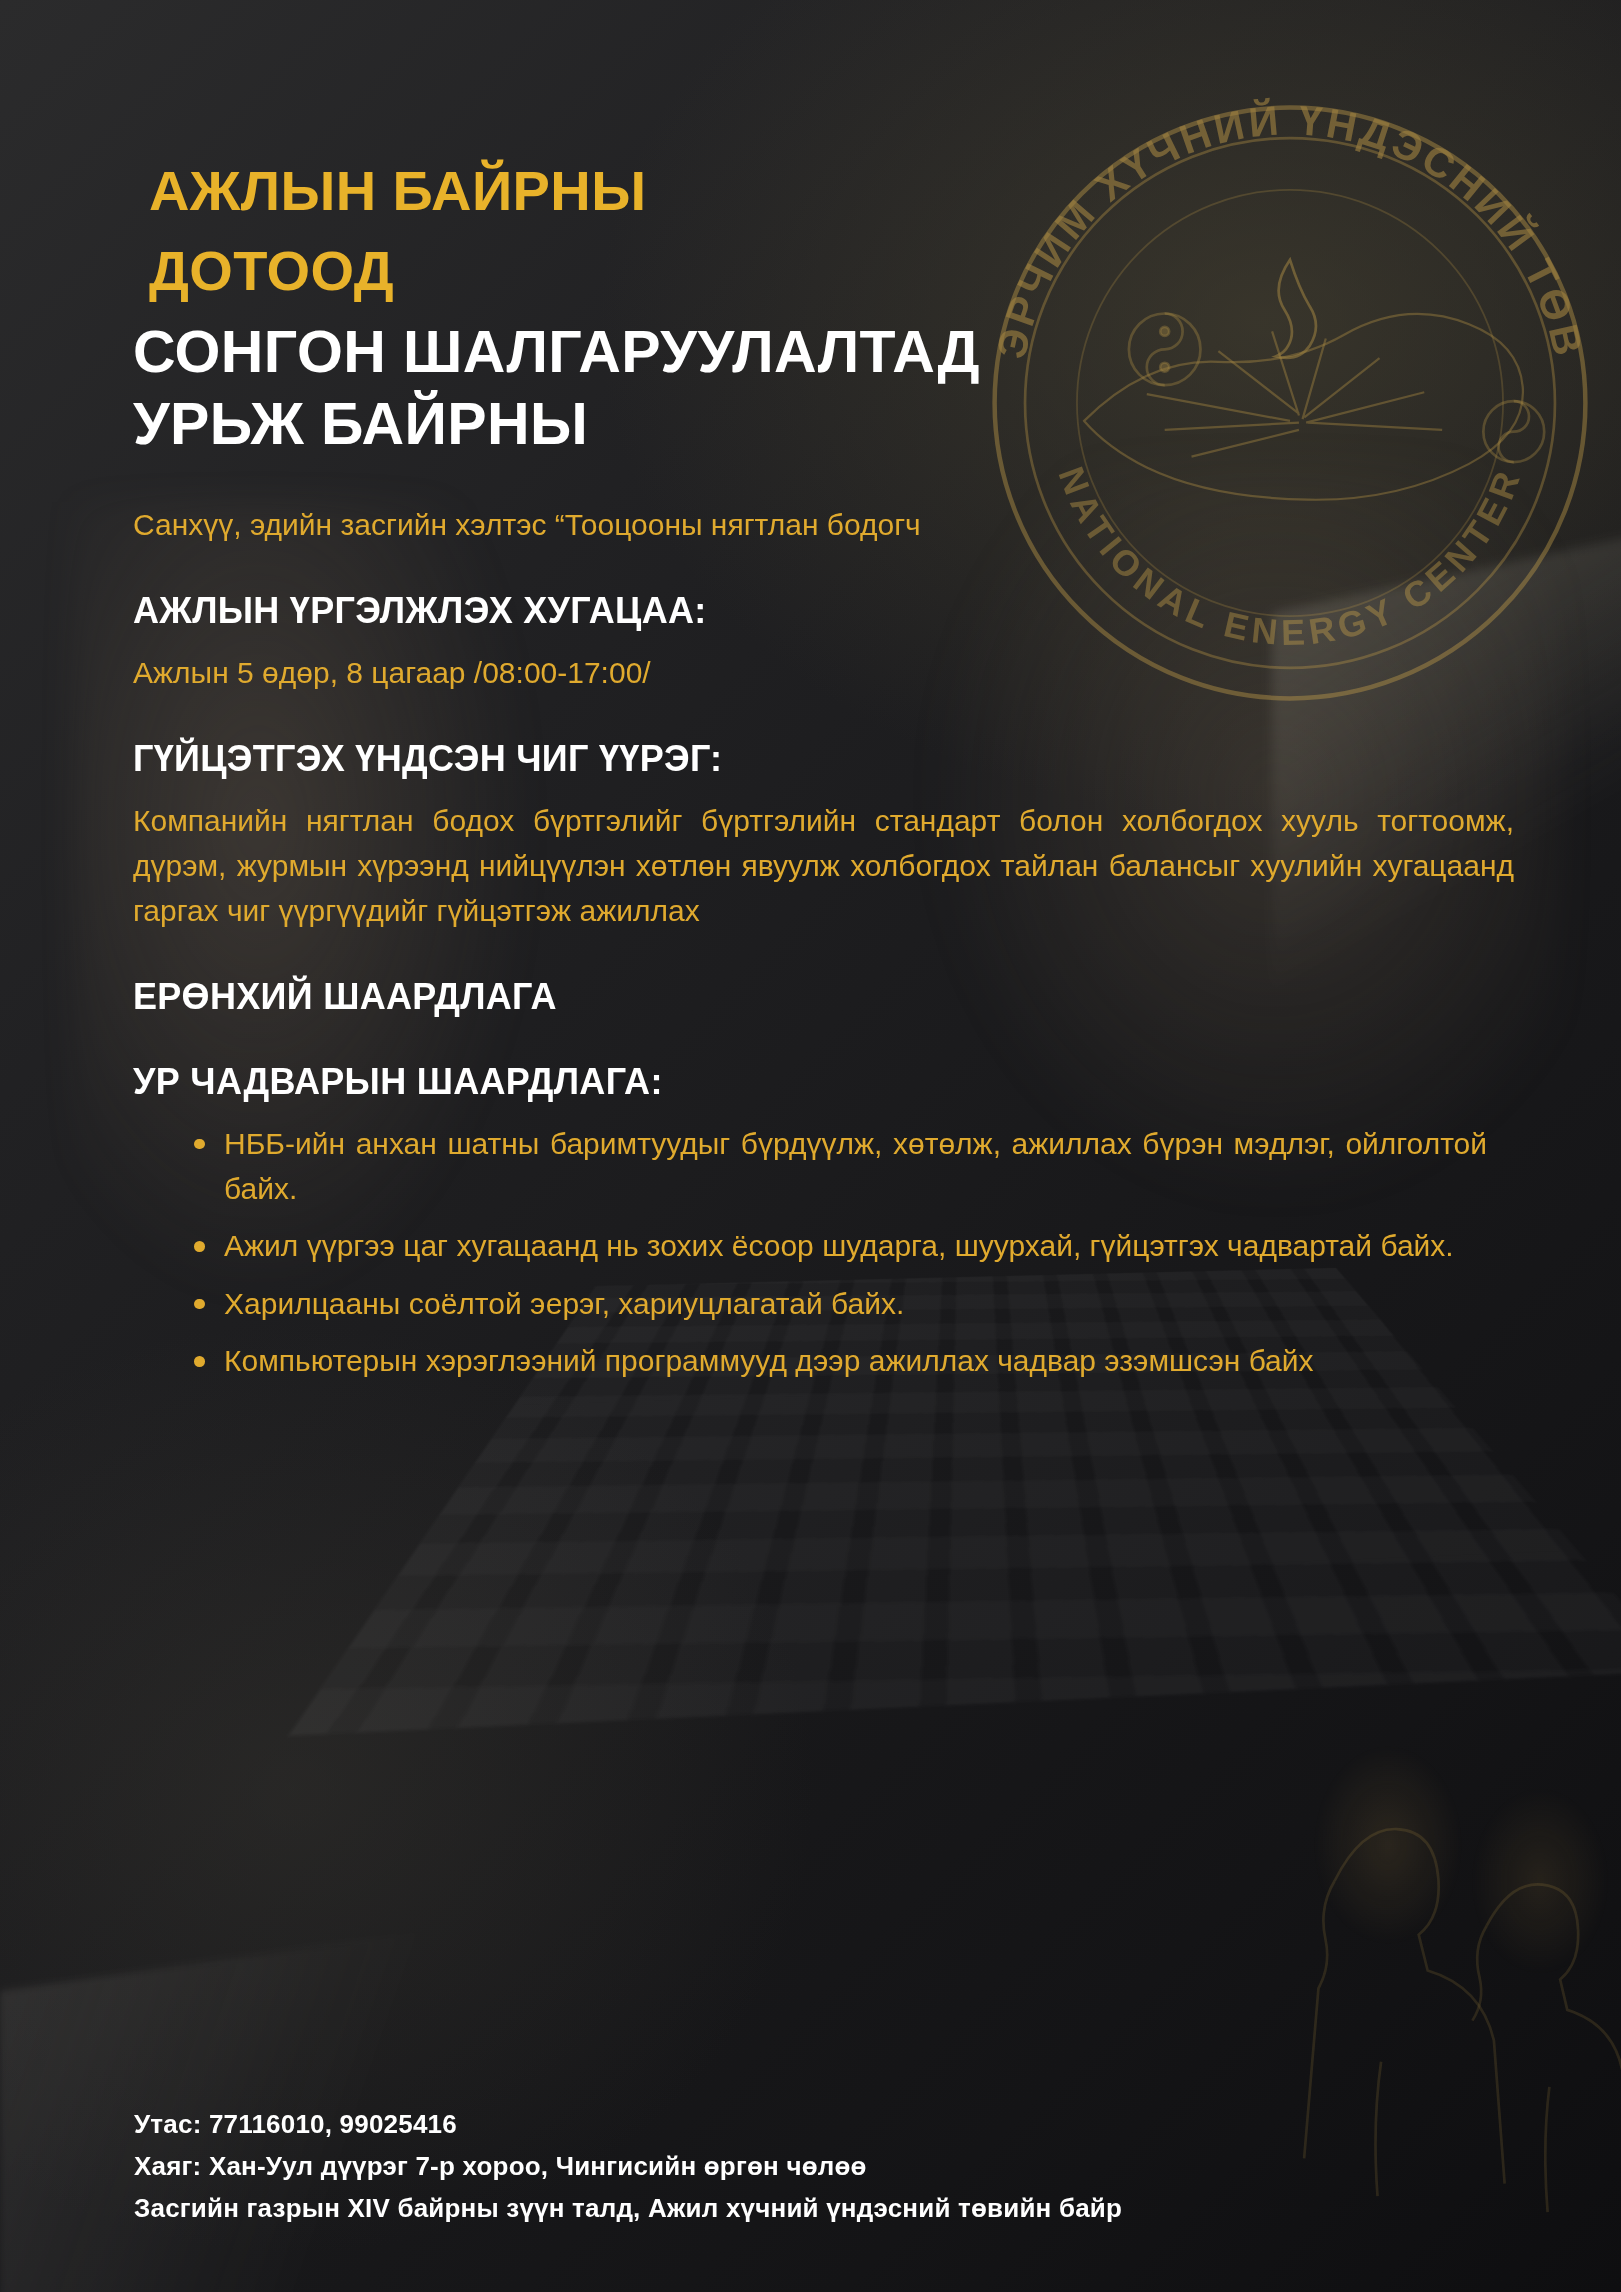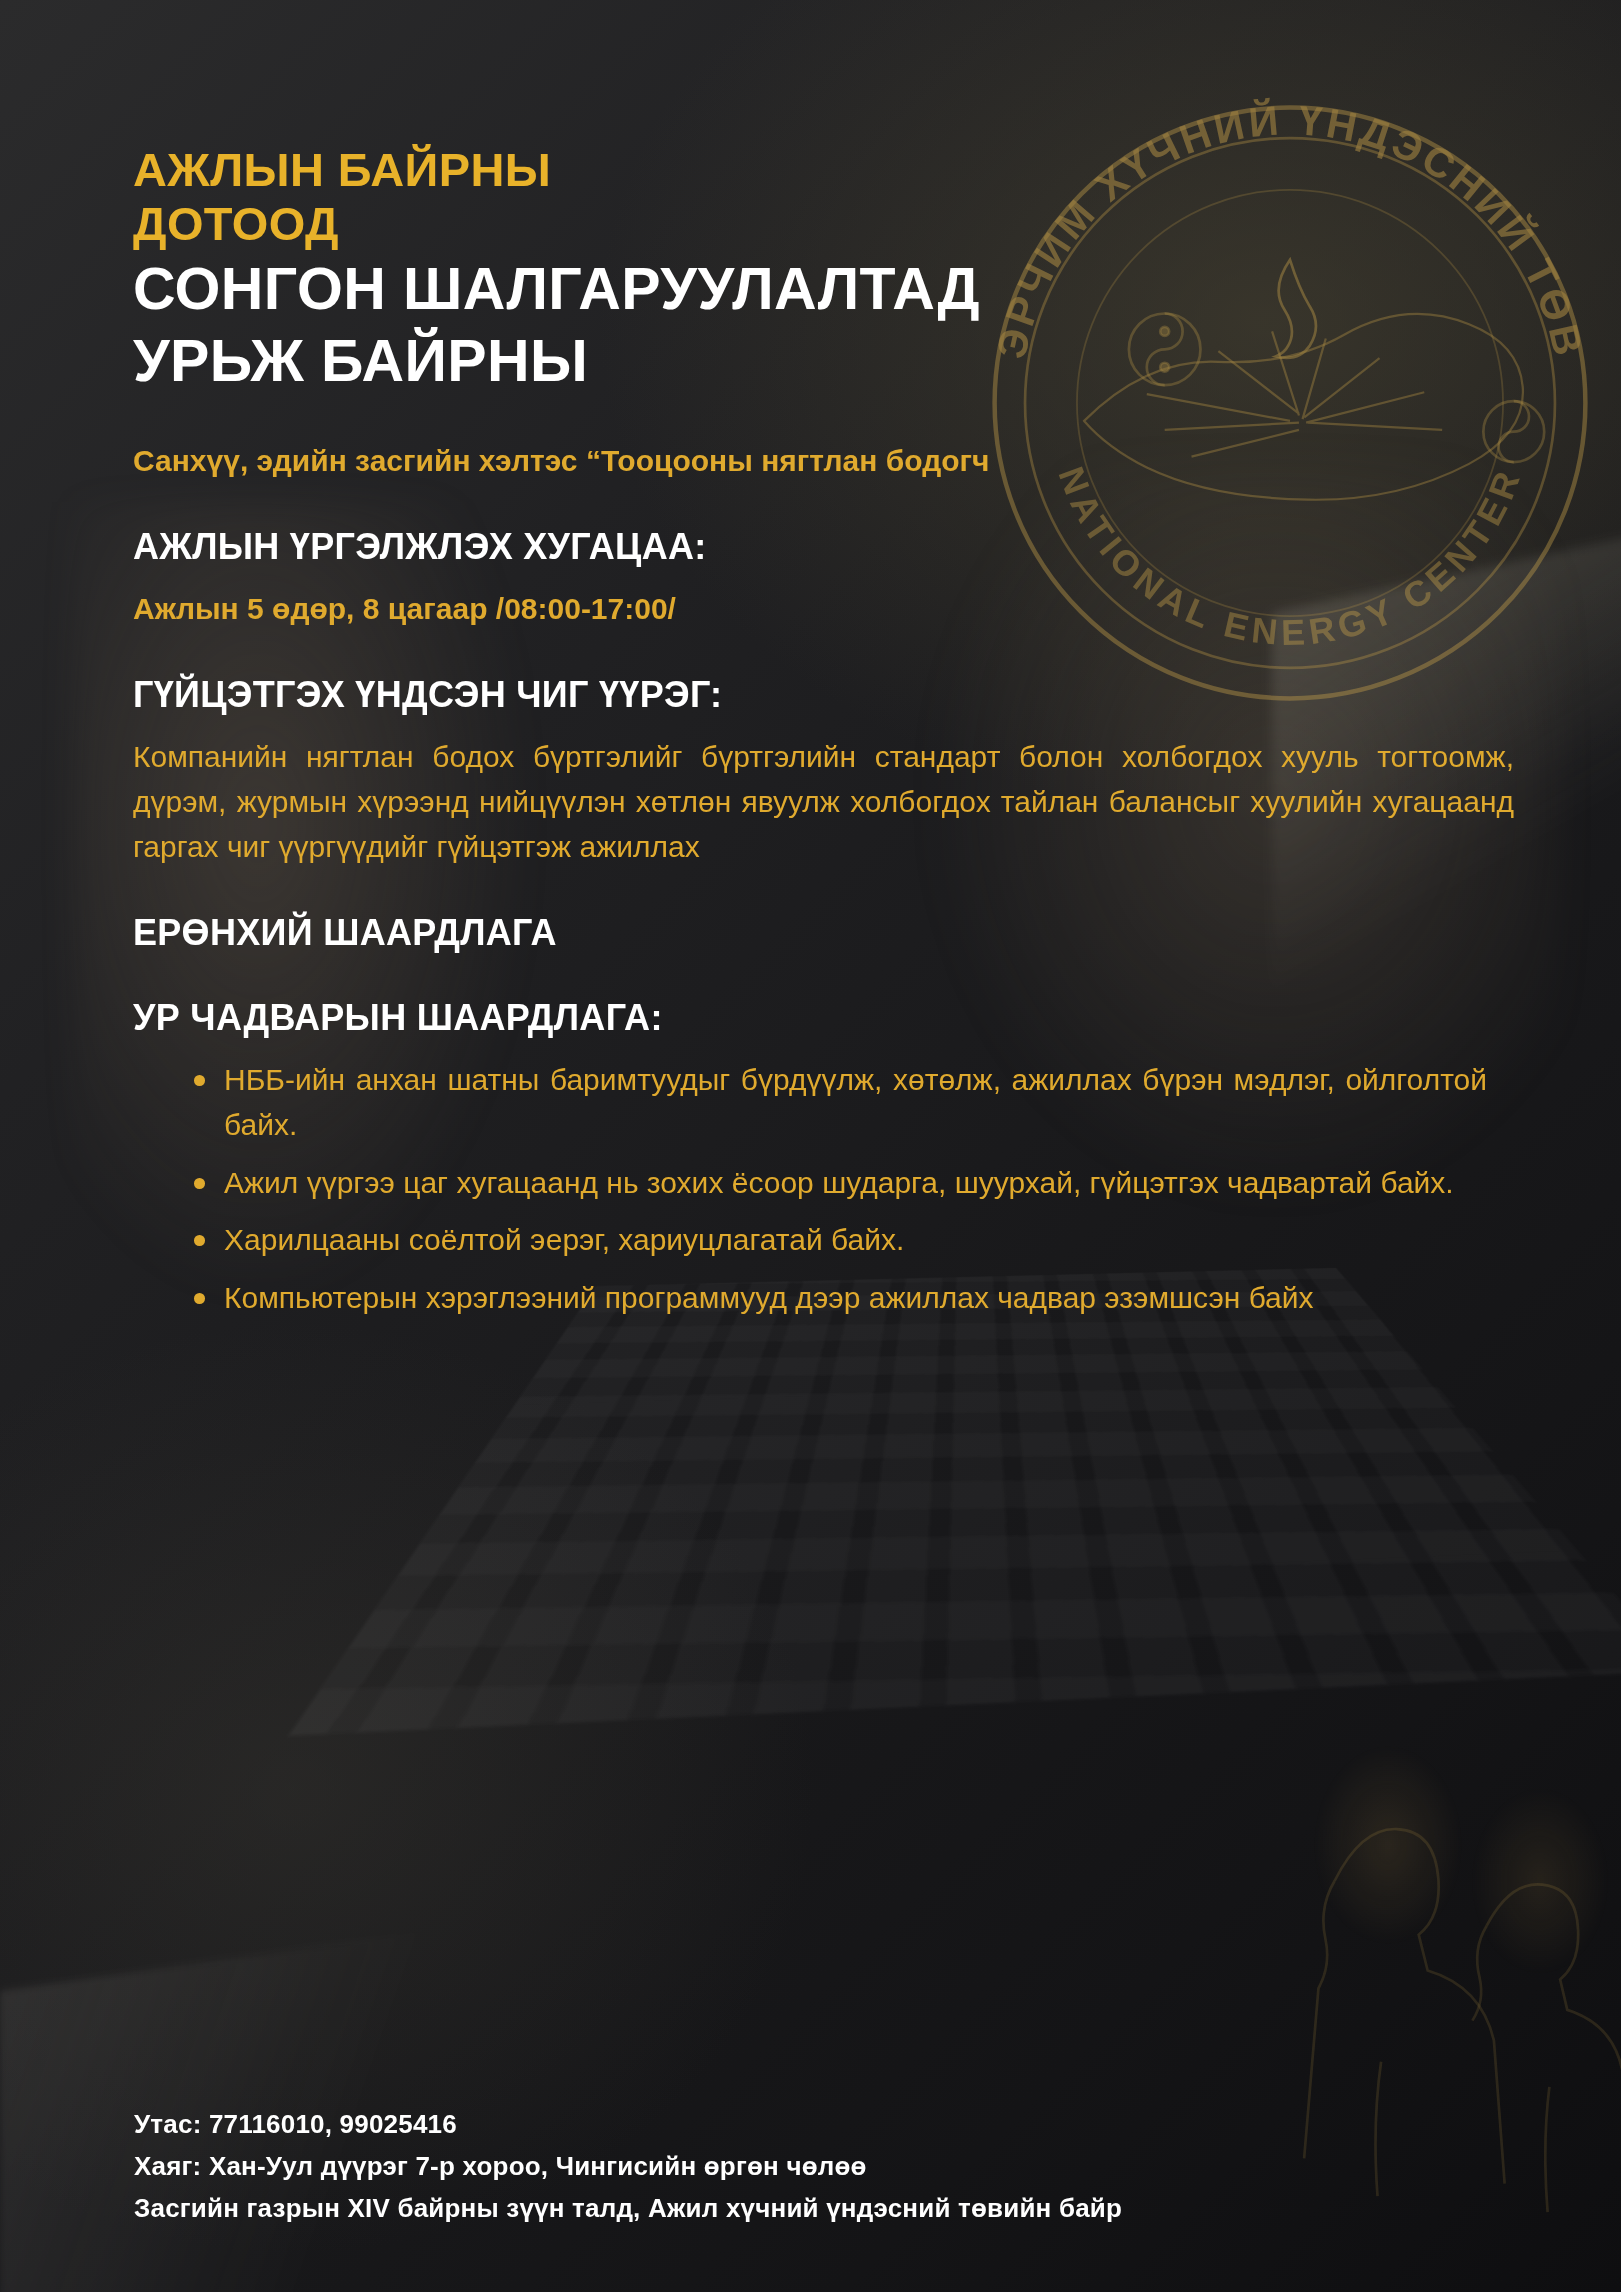--- a/index.html
+++ b/index.html
@@ -86,25 +86,25 @@
   }
 
   .content {
     position: relative;
     z-index: 5;
     padding: 143px 107px 0 133px;
   }
 
   .kicker {
     color: #e8b22a;
-    font-size: 47px;
+    font-size: 56px;
     font-weight: bold;
     line-height: 1.14;
     letter-spacing: 0.4px;
-    margin: 0;
+    margin: 16px;
   }
   .headline {
     color: #ffffff;
     font-size: 59px;
     font-weight: bold;
     line-height: 1.14;
     letter-spacing: 0.4px;
     margin: 5.4px 0 0 0;
   }
 
@@ -117,21 +117,21 @@
     margin: 0 0 18px 0;
   }
   .sec-body {
     color: #e0aa2e;
     font-size: 30px;
     line-height: 1.5;
     margin: 0;
     text-align: justify;
     text-justify: inter-word;
   }
-  .sec-body.nojust { text-align: left; font-weight: bold; }
+  .sec-body.nojust { text-align: left; }
 
   ul.skills {
     margin: 7.2px 0 0 0;
     padding: 0 0 0 63px;
     list-style: none;
   }
   ul.skills li {
     position: relative;
     color: #e0aa2e;
     font-size: 30px;

